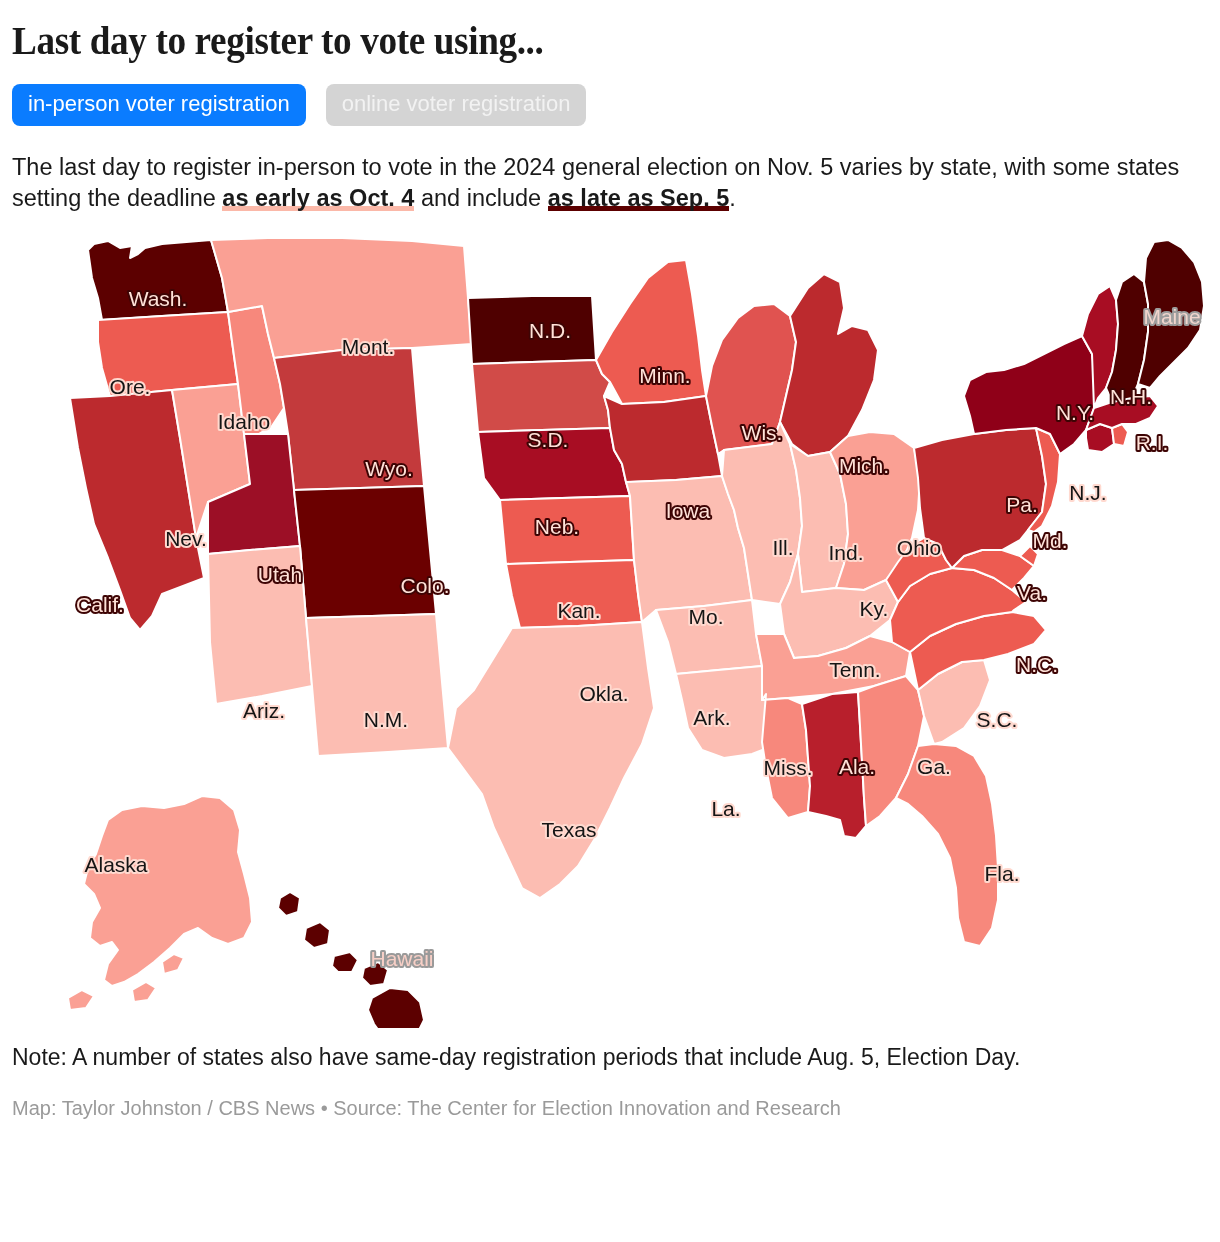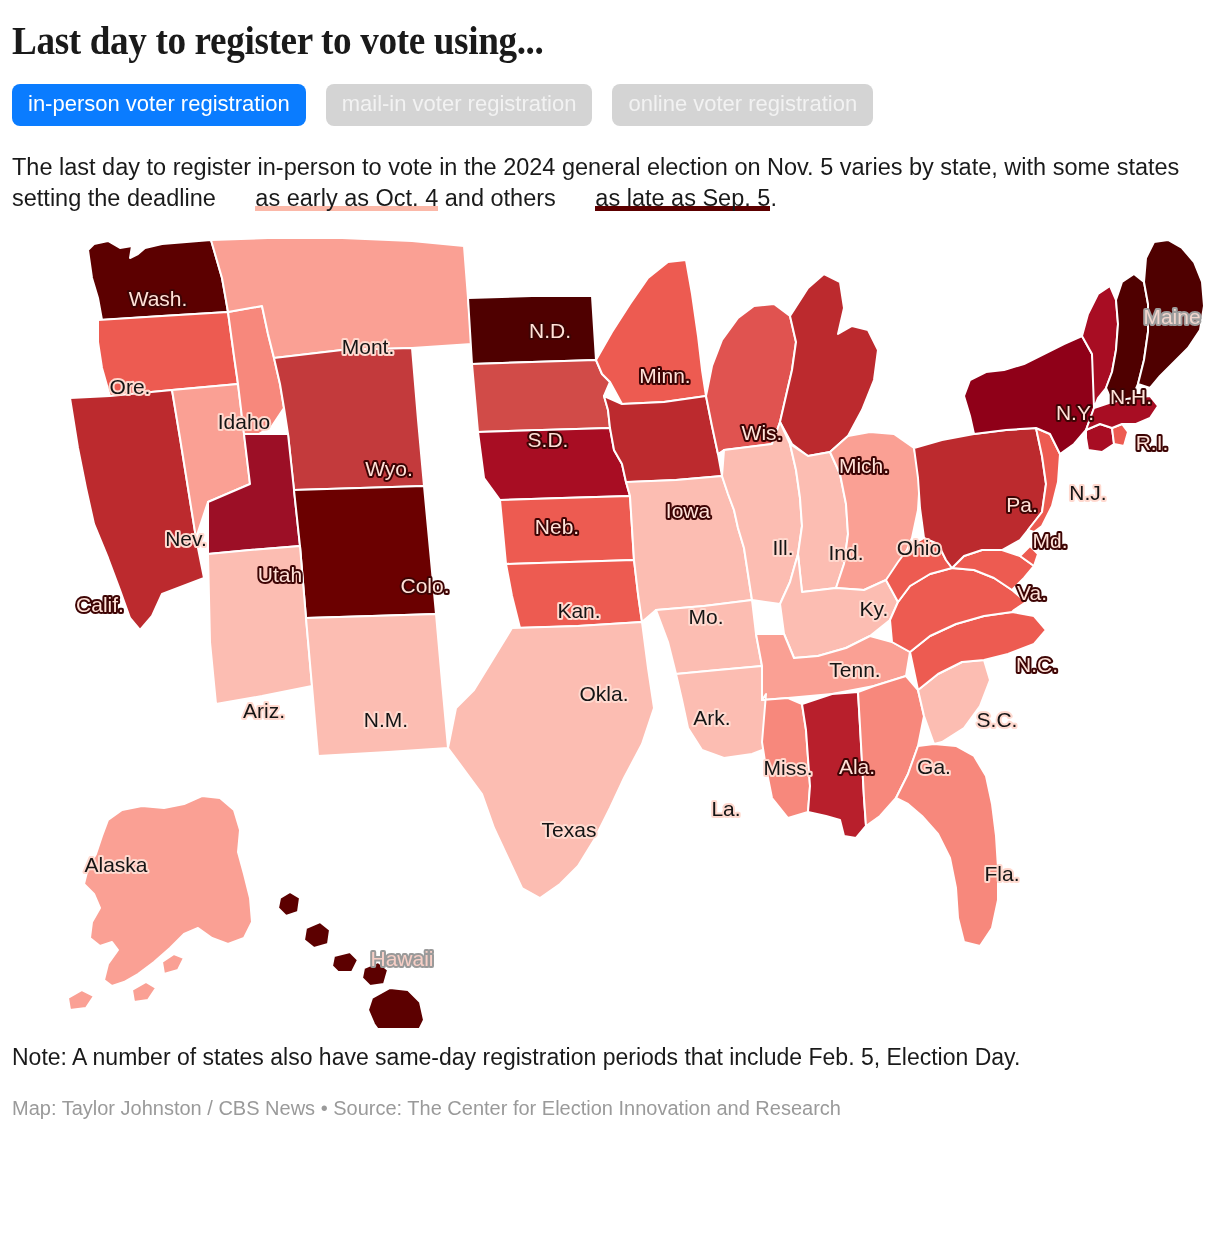--- a/index.html
+++ b/index.html
@@ -46,21 +46,21 @@
   .toggle.inactive { background: #d4d4d4; color: #f2f2f2; }
 
   
   .desc {
     margin-top: 26px;
     font-size: 23.5px;
     line-height: 1.33;
     color: #1a1a1a;
     max-width: 1205px;
   }
-  .hl { font-weight: normal; position: relative; white-space: nowrap; margin-left: 33px; }
+  .hl { font-weight: bold; position: relative; white-space: nowrap; }
   .hl-early { box-shadow: inset 0 -5px 0 0 #fbb8a8; }
   .hl-late  { box-shadow: inset 0 -5px 0 0 #5c0000; }
 
   
   .map-wrap { margin-top: 10px; width: 1196px; height: 790px; position: relative; }
   svg.usmap { display: block; width: 1196px; height: 790px; }
   .st { stroke: #ffffff; stroke-width: 2; stroke-linejoin: round; }
   .lbl {
     font-family: "Liberation Sans", sans-serif;
     font-size: 21px;
@@ -91,25 +91,24 @@
 </style>
 </head>
 <body>
 
 <div class="page">
 
   <h1 class="title">Last day to register to vote using...</h1>
 
   <div class="toggles">
     <button class="toggle active">in-person voter registration</button>
-    <button class="toggle inactive">mail-in voter registration</button>
     <button class="toggle inactive">online voter registration</button>
   </div>
 
-  <p class="desc"><span>The last day to register in-person to vote in the 2024 general election on Nov. 5 varies by state, with some states setting the deadline </span><span class="hl hl-early">as early as Oct. 4</span><span> and others </span><span class="hl hl-late">as late as Sep. 5</span><span>.</span></p>
+  <p class="desc"><span>The last day to register in-person to vote in the 2024 general election on Nov. 5 varies by state, with some states setting the deadline </span><span class="hl hl-early">as early as Oct. 4</span><span> and include </span><span class="hl hl-late">as late as Sep. 5</span><span>.</span></p>
 
   <div class="map-wrap">
     <svg class="usmap" viewBox="0 0 1196 790" xmlns="http://www.w3.org/2000/svg">
       <g id="states">
           <path d="M76,12 L82,6 L96,3 L108,10 L120,8 L118,20 L126,16 L133,10 L150,6 L199,2 L210,40 L214,62 L216,74 L150,78 L90,82 L86,60 L80,40 Z" class="st" fill="#5c0000"></path>
           <path d="M86,82 L150,78 L216,74 L222,118 L226,146 L160,152 L98,158 L90,130 L86,104 Z" class="st" fill="#ed5b51"></path>
           <path d="M58,160 L98,158 L160,152 L168,200 L176,250 L184,300 L192,340 L150,356 L140,378 L128,392 L118,380 L108,352 L96,320 L82,286 L74,250 L66,210 Z" class="st" fill="#bc2a2e"></path>
           <path d="M160,152 L226,146 L232,196 L238,246 L196,264 L184,300 L176,250 L168,200 Z" class="st" fill="#faa094"></path>
           <path d="M216,74 L250,68 L256,96 L262,120 L268,146 L272,170 L260,188 L240,200 L232,196 L226,146 L222,118 Z" class="st" fill="#f7887c"></path>
           <path d="M199,2 L256,0 L330,0 L400,3 L452,8 L456,60 L460,106 L400,110 L330,112 L262,120 L256,96 L250,68 L216,74 L210,40 Z" class="st" fill="#faa094"></path>
@@ -208,16 +207,16 @@
           <text x="1063" y="176" class="lbl lbl-light">N.Y.</text>
           <text x="1140" y="206" class="lbl lbl-light">R.I.</text>
           <text x="1119" y="160" class="lbl lbl-light">N.H.</text>
           <text x="1160" y="80" class="lbl lbl-maine">Maine</text>
           <text x="104" y="628" class="lbl lbl-dark">Alaska</text>
           <text x="390" y="722" class="lbl lbl-hawaii">Hawaii</text>
         </g>
     </svg>
   </div>
 
-  <p class="note">Note: A number of states also have same-day registration periods that include Feb. 5, Election Day.</p>
+  <p class="note">Note: A number of states also have same-day registration periods that include Aug. 5, Election Day.</p>
   <p class="credit">Map: Taylor Johnston / CBS News • Source: The Center for Election Innovation and Research</p>
 
 </div>
 
 </body></html>

